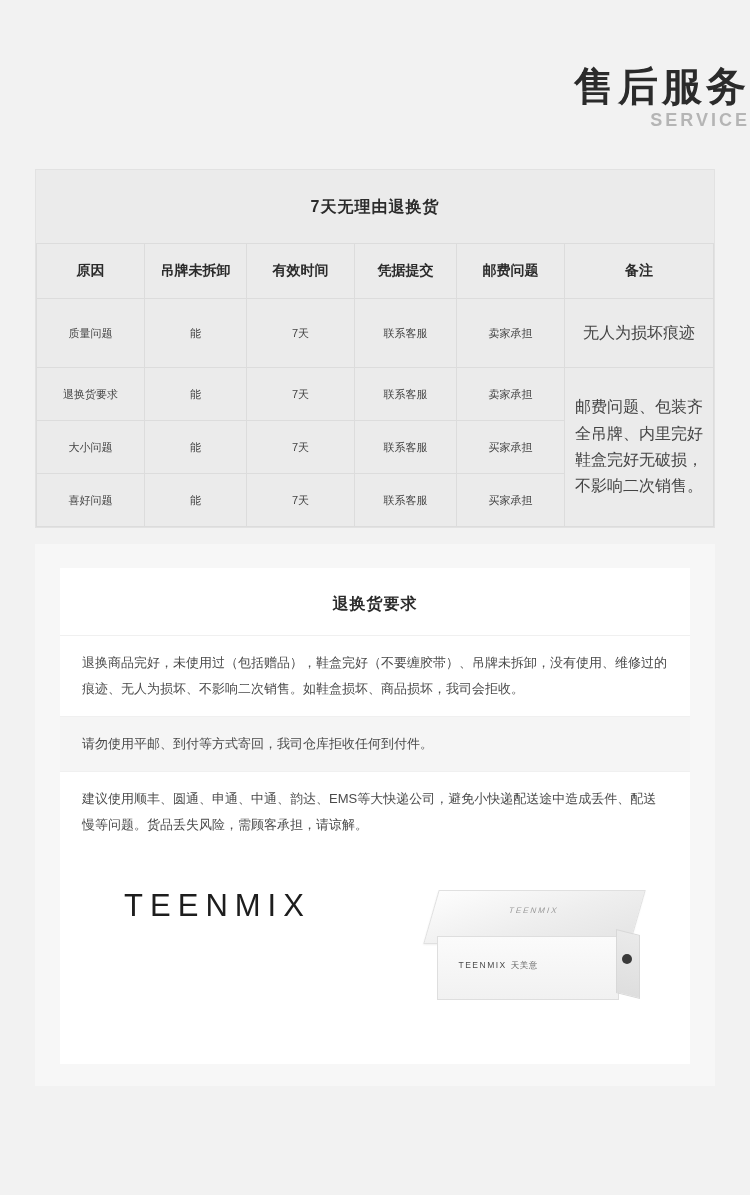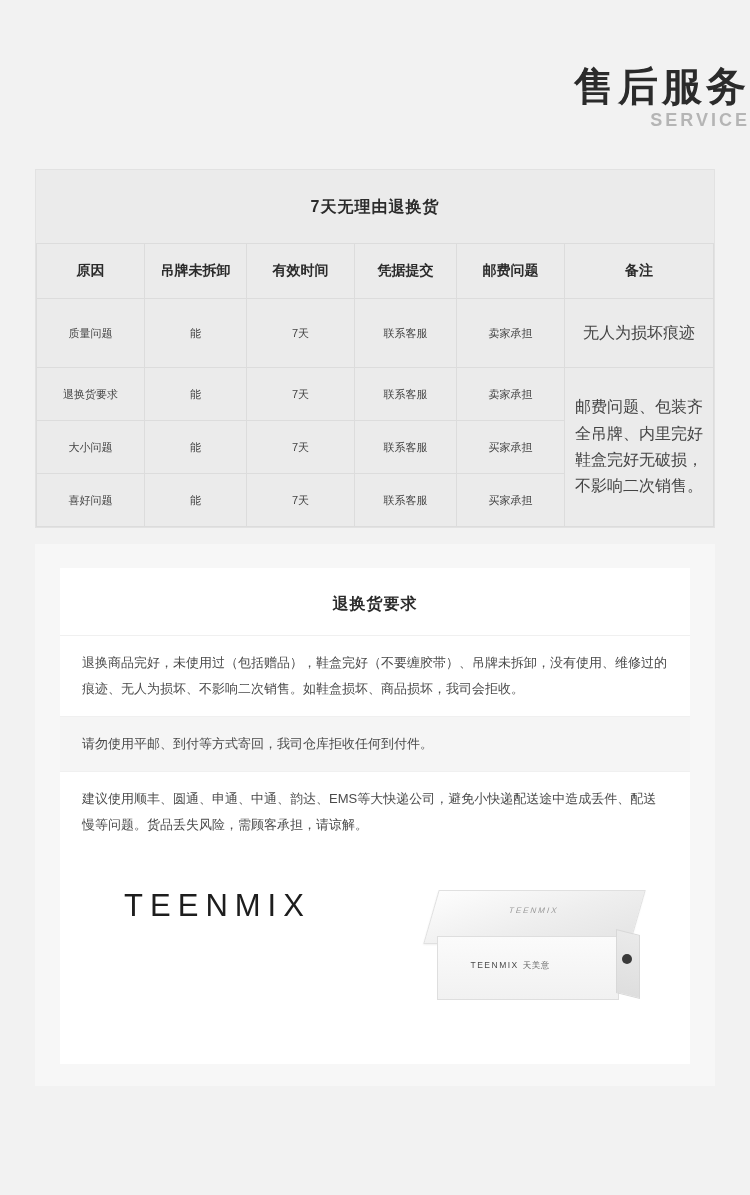--- a/index.html
+++ b/index.html
@@ -204,21 +204,21 @@
     position: absolute;
     left: 199px;
     top: 66px;
     width: 10px;
     height: 10px;
     border-radius: 50%;
     background: #3a3a3a;
   }
   .shoebox .body-text {
     position: absolute;
-    left: 48px;
+    left: 36px;
     top: 72px;
     font-size: 8.5px;
     letter-spacing: 1.5px;
     color: #4a4a4a;
   }
   .shoebox .body-text .cn {
     letter-spacing: 0.5px;
     color: #666;
   }
   .bottom-pad {

